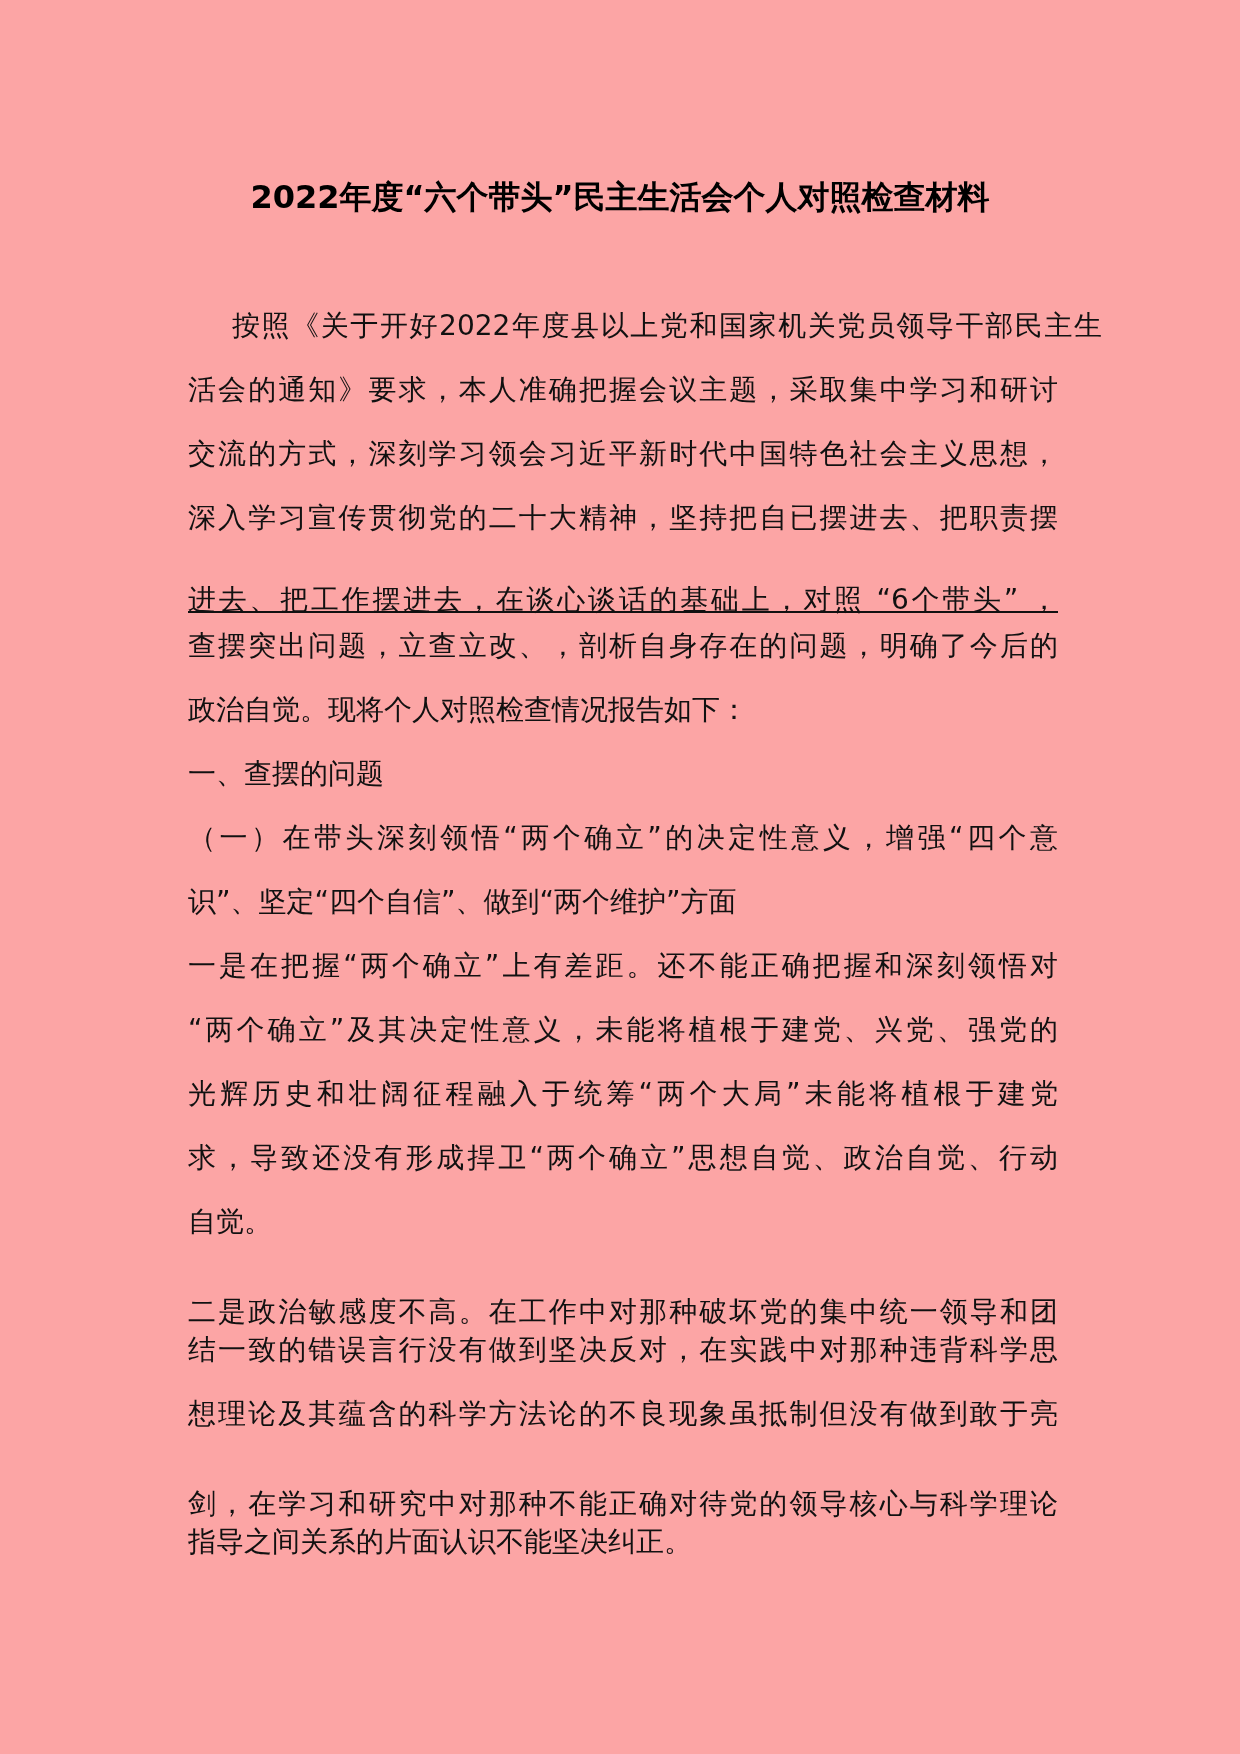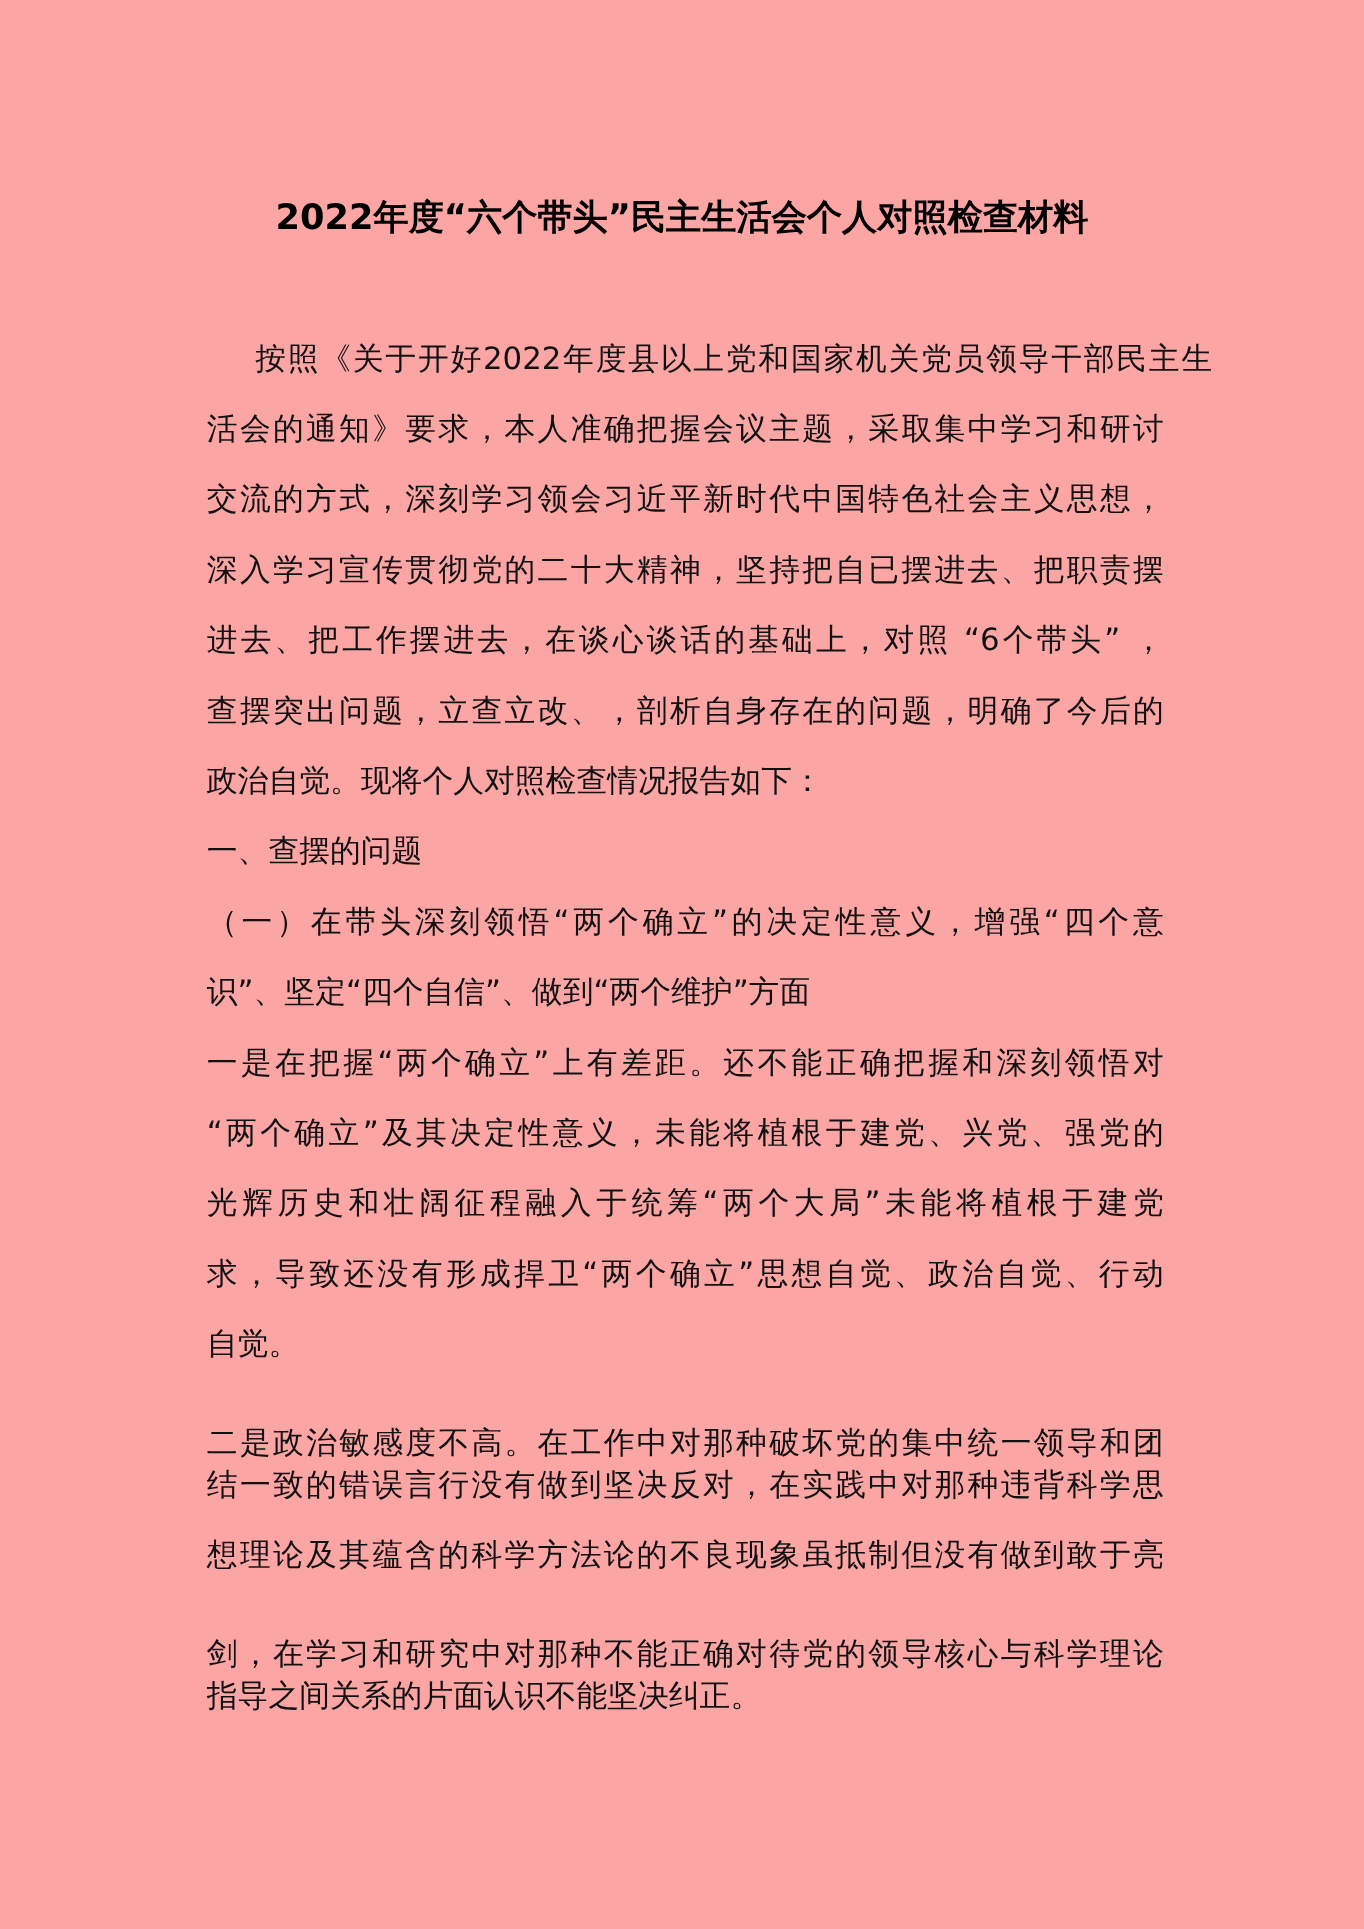--- a/index.html
+++ b/index.html
@@ -55,21 +55,21 @@
 <body>
 
 <div class="page">
   <div class="title title-line1">2022年度“六个带头”民主生活会个人对照检查材料</div>
 
   <div id="body-lines">
       <div class="line" style="top: 306px; margin-left: 44px;"> 按照《关于开好2022年度县以上党和国家机关党员领导干部民主生</div>
       <div class="line" style="top: 370px;">活会的通知》要求，本人准确把握会议主题，采取集中学习和研讨</div>
       <div class="line" style="top: 410px; margin-top: 24px;">交流的方式，深刻学习领会习近平新时代中国特色社会主义思想，</div>
       <div class="line" style="top: 498px;">深入学习宣传贯彻党的二十大精神，坚持把自已摆进去、把职责摆</div>
-      <div class="line" style="top: 562px;">进去、把工作摆进去，在谈心谈话的基础上，对照 “6个带头” ，</div>
+      <div class="line" style="top: 580px; text-decoration: underline;">进去、把工作摆进去，在谈心谈话的基础上，对照 “6个带头” ，</div>
       <div class="line" style="top: 626px;">查摆突出问题，立查立改、，剖析自身存在的问题，明确了今后的</div>
       <div class="line last" style="top: 690px;">政治自觉。现将个人对照检查情况报告如下：</div>
       <div class="line last" style="top: 754px;">一、查摆的问题</div>
       <div class="line" style="top: 818px;">（一）在带头深刻领悟“两个确立”的决定性意义，增强“四个意</div>
       <div class="line last" style="top: 882px;">识”、坚定“四个自信”、做到“两个维护”方面</div>
       <div class="line" style="top: 946px;">一是在把握“两个确立”上有差距。还不能正确把握和深刻领悟对</div>
       <div class="line" style="top: 1010px;"> “两个确立”及其决定性意义，未能将植根于建党、兴党、强党的</div>
       <div class="line" style="top: 1074px;">光辉历史和壮阔征程融入于统筹“两个大局”未能将植根于建党</div>
       <div class="line" style="top: 1138px;">求，导致还没有形成捍卫“两个确立”思想自觉、政治自觉、行动</div>
       <div class="line last" style="top: 1202px;">自觉。</div>

